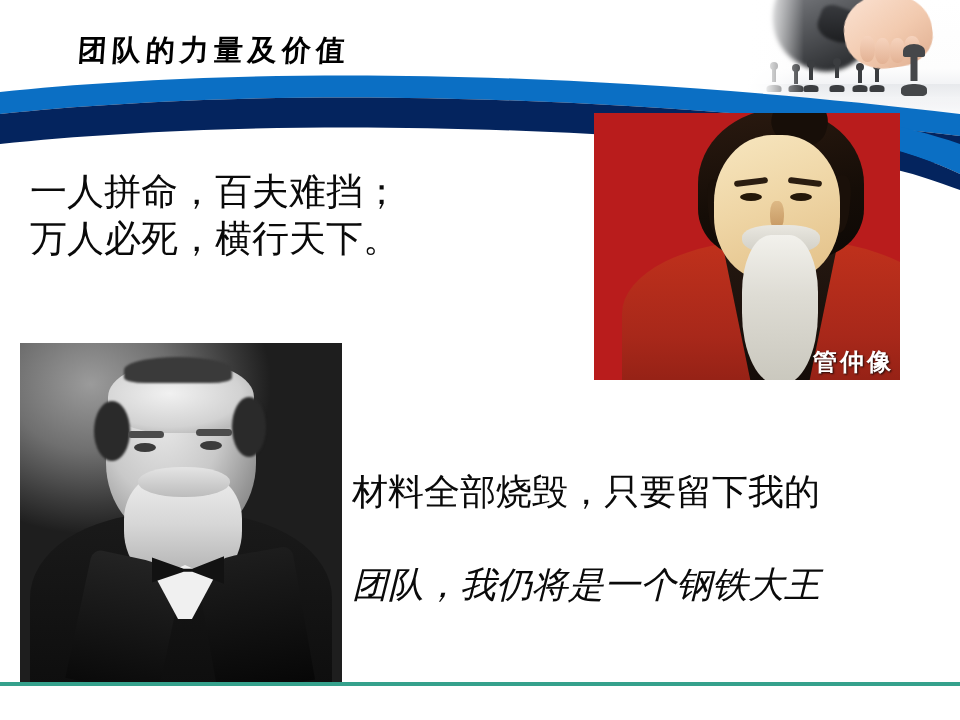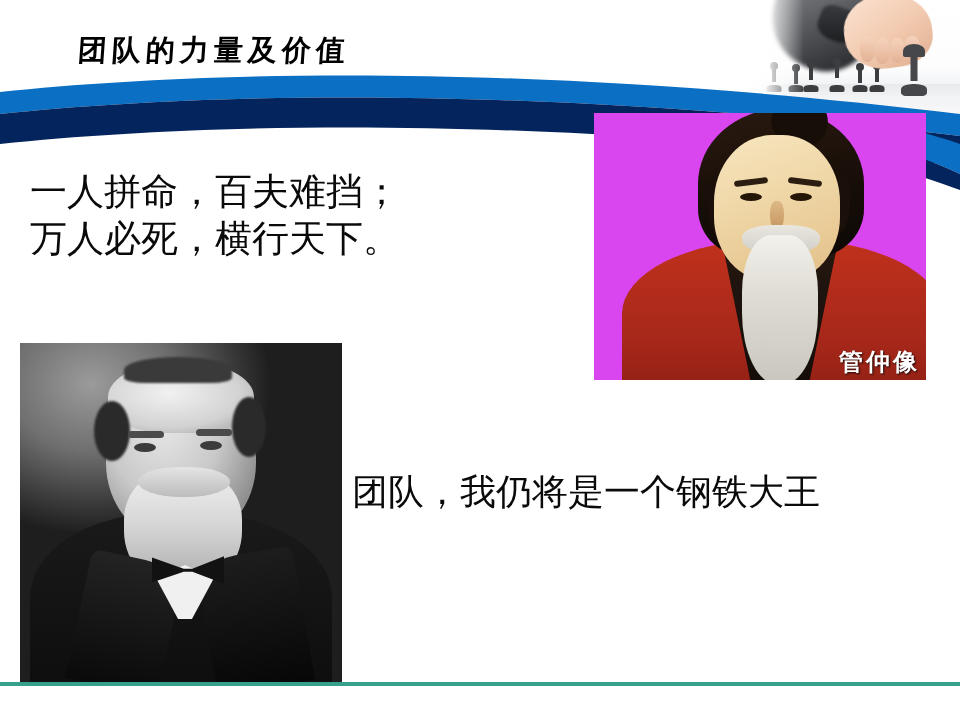--- a/index.html
+++ b/index.html
@@ -138,23 +138,23 @@
     letter-spacing: 5px;
     white-space: nowrap;
     line-height: 1;
     transform: skewX(-4deg);
   }
 
   
   .gz-photo {
     position: absolute;
     left: 594px; top: 113px;
-    width: 332px; height: 267px;
+    width: 306px; height: 267px;
     overflow: hidden;
-    background: #d946ef;
+    background: #b91c1c;
   }
   .gz-hair {
     position: absolute;
     left: 104px; top: -4px;
     width: 166px; height: 150px;
     background: linear-gradient(170deg,#2b1a10 0%, #150d07 60%, #0d0805 100%);
     border-radius: 54% 54% 36% 36%;
   }
   .gz-bun {
     position: absolute;
@@ -330,21 +330,21 @@
     position: absolute;
     left: 352px; top: 422px;
     width: 600px;
     font-size: 36px;
     line-height: 1.3;
     color: #0a0a0a;
     white-space: pre-line;
   }
   .quote-bottom .ln1 { display:block; text-align: center; padding-left: 26px; }
   .quote-bottom .ln2 { display:block; text-align: left; }
-  .quote-bottom .ln3 { display:block; text-align: left; }
+  .quote-bottom .ln3 { display:block; text-align: left; font-style: italic; }
 
   
   .bottom-rule {
     position: absolute;
     left: 0; top: 682px;
     width: 960px; height: 4px;
     background: #35a18c;
   }
 </style>
 </head>
@@ -445,19 +445,20 @@
     <div class="cg-eye r"></div>
     <div class="cg-beard"></div>
     <div class="cg-mustache"></div>
     <div class="cg-lapel-l"></div>
     <div class="cg-lapel-r"></div>
     <div class="cg-collar"></div>
     <div class="cg-bowtie"></div>
   </div>
 
   <div class="quote-bottom">
+    <span class="ln2">材料全部烧毁，只要留下我的</span>
     <span class="ln3">团队，我仍将是一个钢铁大王</span>
     
   </div>
 
   <div class="bottom-rule"></div>
 
 </div>
 
 </body></html>

